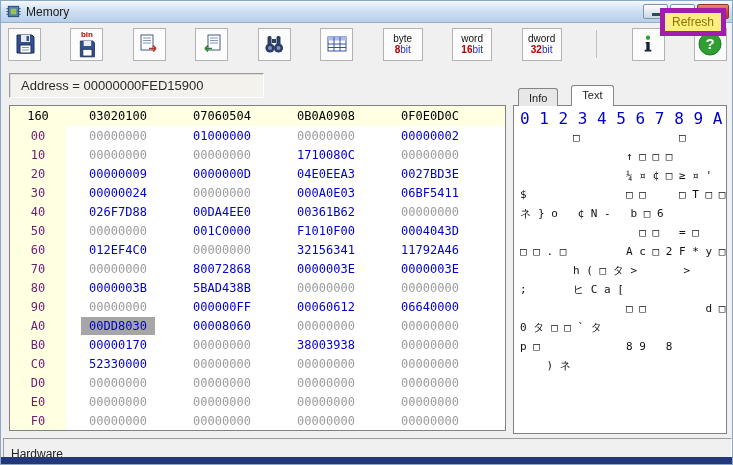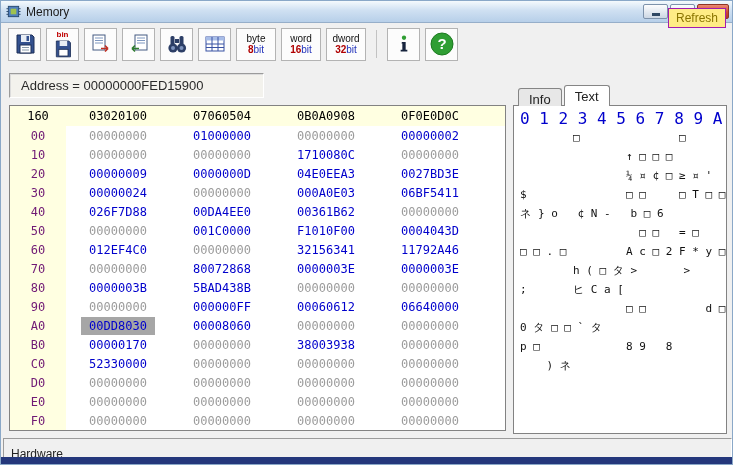--- a/index.html
+++ b/index.html
@@ -17,46 +17,46 @@
   .wbtn { width:25px; height:15px; border:1px solid #7d92ab; border-radius:2px;
           background:linear-gradient(#fdfdfe,#ccd7e4); display:flex; align-items:center;
           justify-content:center; cursor:pointer; }
   .wbtn .minbar { width:8px; height:3px; background:#2e4763; margin-top:6px; }
   .wbtn .maxbox { width:9px; height:8px; border:1px solid #2e4763; border-top-width:2px; }
   .wbtn.close { width:32px; background:linear-gradient(#ec8b74,#cf4631 55%,#b23a26);
                 border-color:#8d3426; color:#fff; font-size:10px; font-weight:bold; }
 
   
   .toolbar { position:absolute; left:0; top:22px; width:733px; height:42px;
-             display:flex; align-items:center; padding:0 7px; gap:5px; }
+             display:flex; align-items:center; padding:0 7px; gap:5px;justify-content:space-between; }
   .tb { height:33px; min-width:33px; background:#fcfcfc; border:1px solid #b3b3b3;
         display:flex; flex-direction:column; align-items:center; justify-content:center;
         cursor:pointer; padding:1px 2px; }
   .tb .binlbl { font-size:8px; line-height:8px; color:#c00000; font-weight:bold; }
   .tb.txt { width:40px; }
   .tb.txt .l1 { font-size:10px; line-height:11px; color:#111; }
   .tb.txt .l2 { font-size:10px; line-height:11px; }
   .tb.txt .num { color:#b00000; font-weight:bold; }
   .tb.txt .bit { color:#2233bb; }
   .sep { width:1px; height:28px; background:#c2c2c2; margin:0 5px; }
   .refresh { position:absolute; right:6px; top:7px; background:#ffec85; color:#8a7500;
-             font-size:12px; padding:2px 7px; border:1px solid #a21caf; cursor:pointer; }
+             font-size:12px; padding:2px 7px; border:5px solid #a21caf; cursor:pointer; }
 
   
   .address { position:absolute; left:8px; top:72px; width:255px; height:25px;
              background:#f3f2ed; border:1px solid #9b9b9b; border-right-color:#ffffff;
              border-bottom-color:#ffffff; box-shadow:inset 1px 1px 0 #dcdcdc;
              font-size:13px; color:#2a2a2a; display:flex; align-items:center;
              padding-left:11px; cursor:pointer; }
 
   
   .tabs { position:absolute; left:517px; top:84px; display:flex; align-items:flex-end; z-index:3; }
-  .tab { font-size:13px; color:#222; padding:3px 10px 2px; height:18px;
+  .tab { font-size:11px; color:#222; padding:3px 10px 2px; height:18px;
          border:1px solid #858585; border-bottom:none; border-radius:3px 3px 0 0;
-         background:#e7e7e7; margin-right:2px; cursor:pointer; }
+         background:#e7e7e7; margin-right:13px; cursor:pointer; }
   .tab.active { background:#ffffff; height:21px; position:relative; z-index:4; }
 
   
   .grid { position:absolute; left:8px; top:104px; width:497px; background:#ffffff;
           border:1px solid #828282; }
   .grid table { border-collapse:collapse; width:100%; table-layout:fixed; }
   .grid th, .grid td { font-family:"DejaVu Sans Mono", monospace; font-size:12px;
                        font-weight:normal; text-align:center; padding:0; height:19px;
                        white-space:nowrap; overflow:hidden; }
   .grid tr.hdr th { height:20px; background:#ffffe1; color:#000; }

